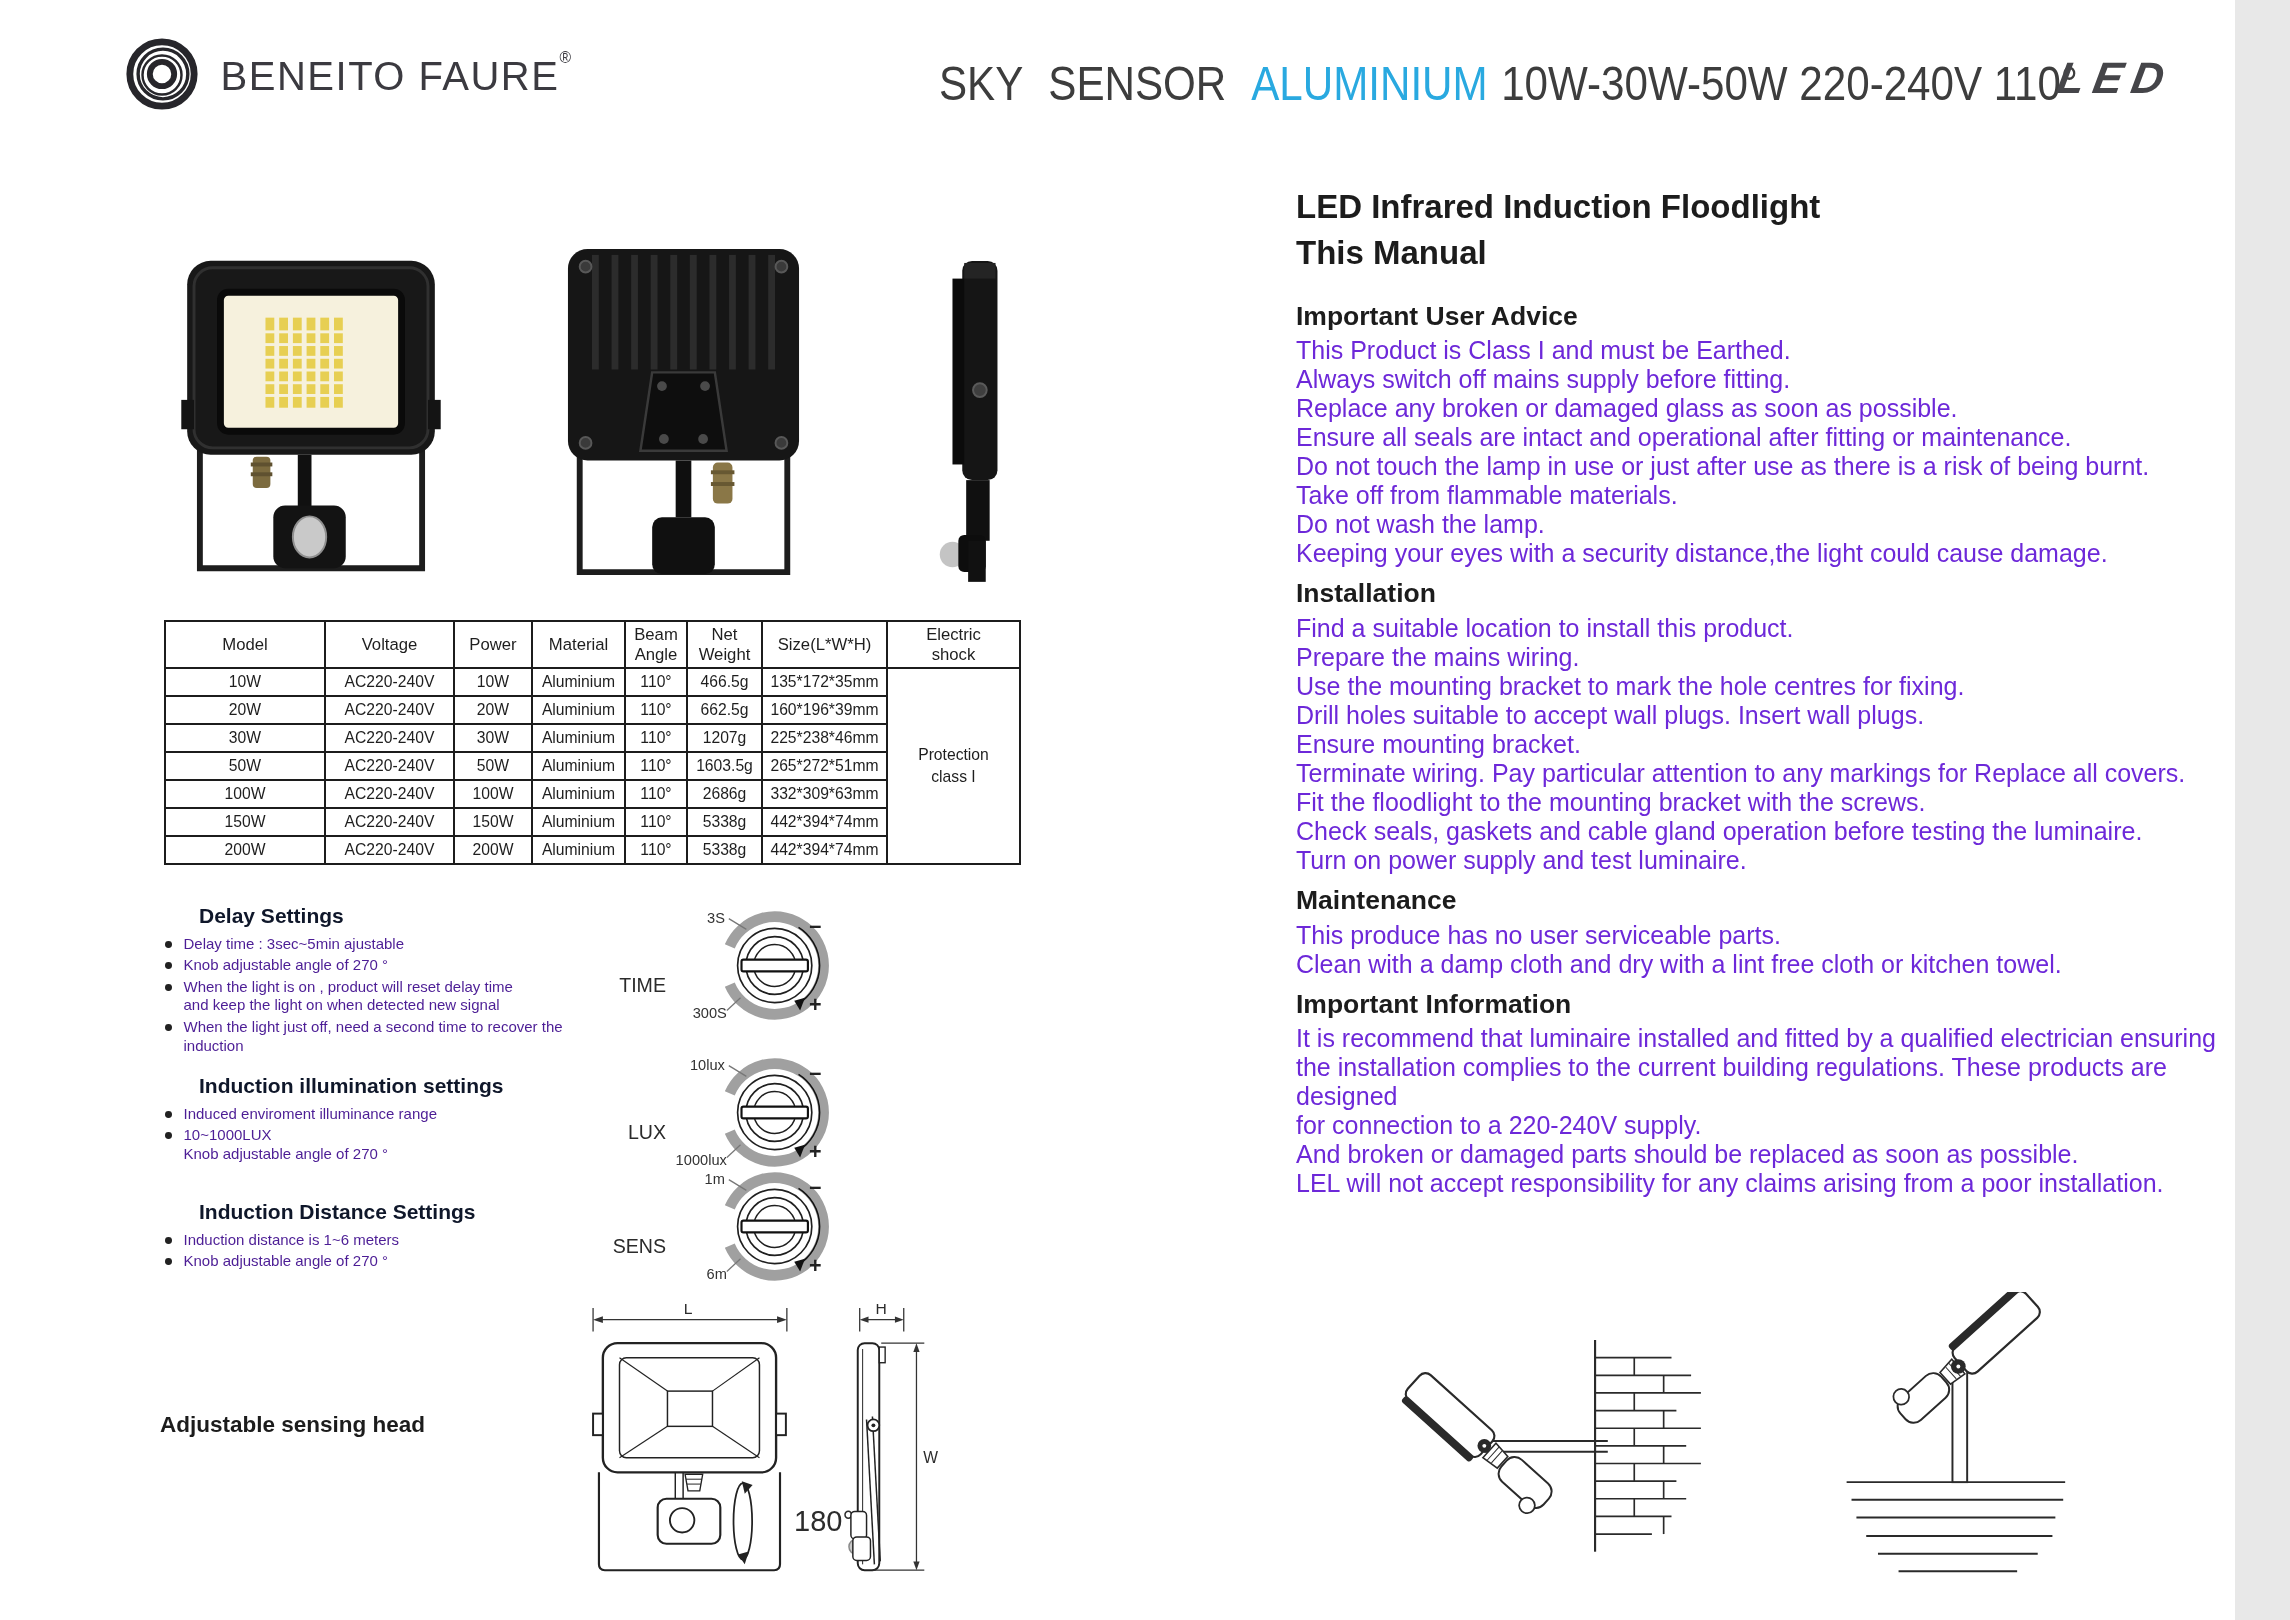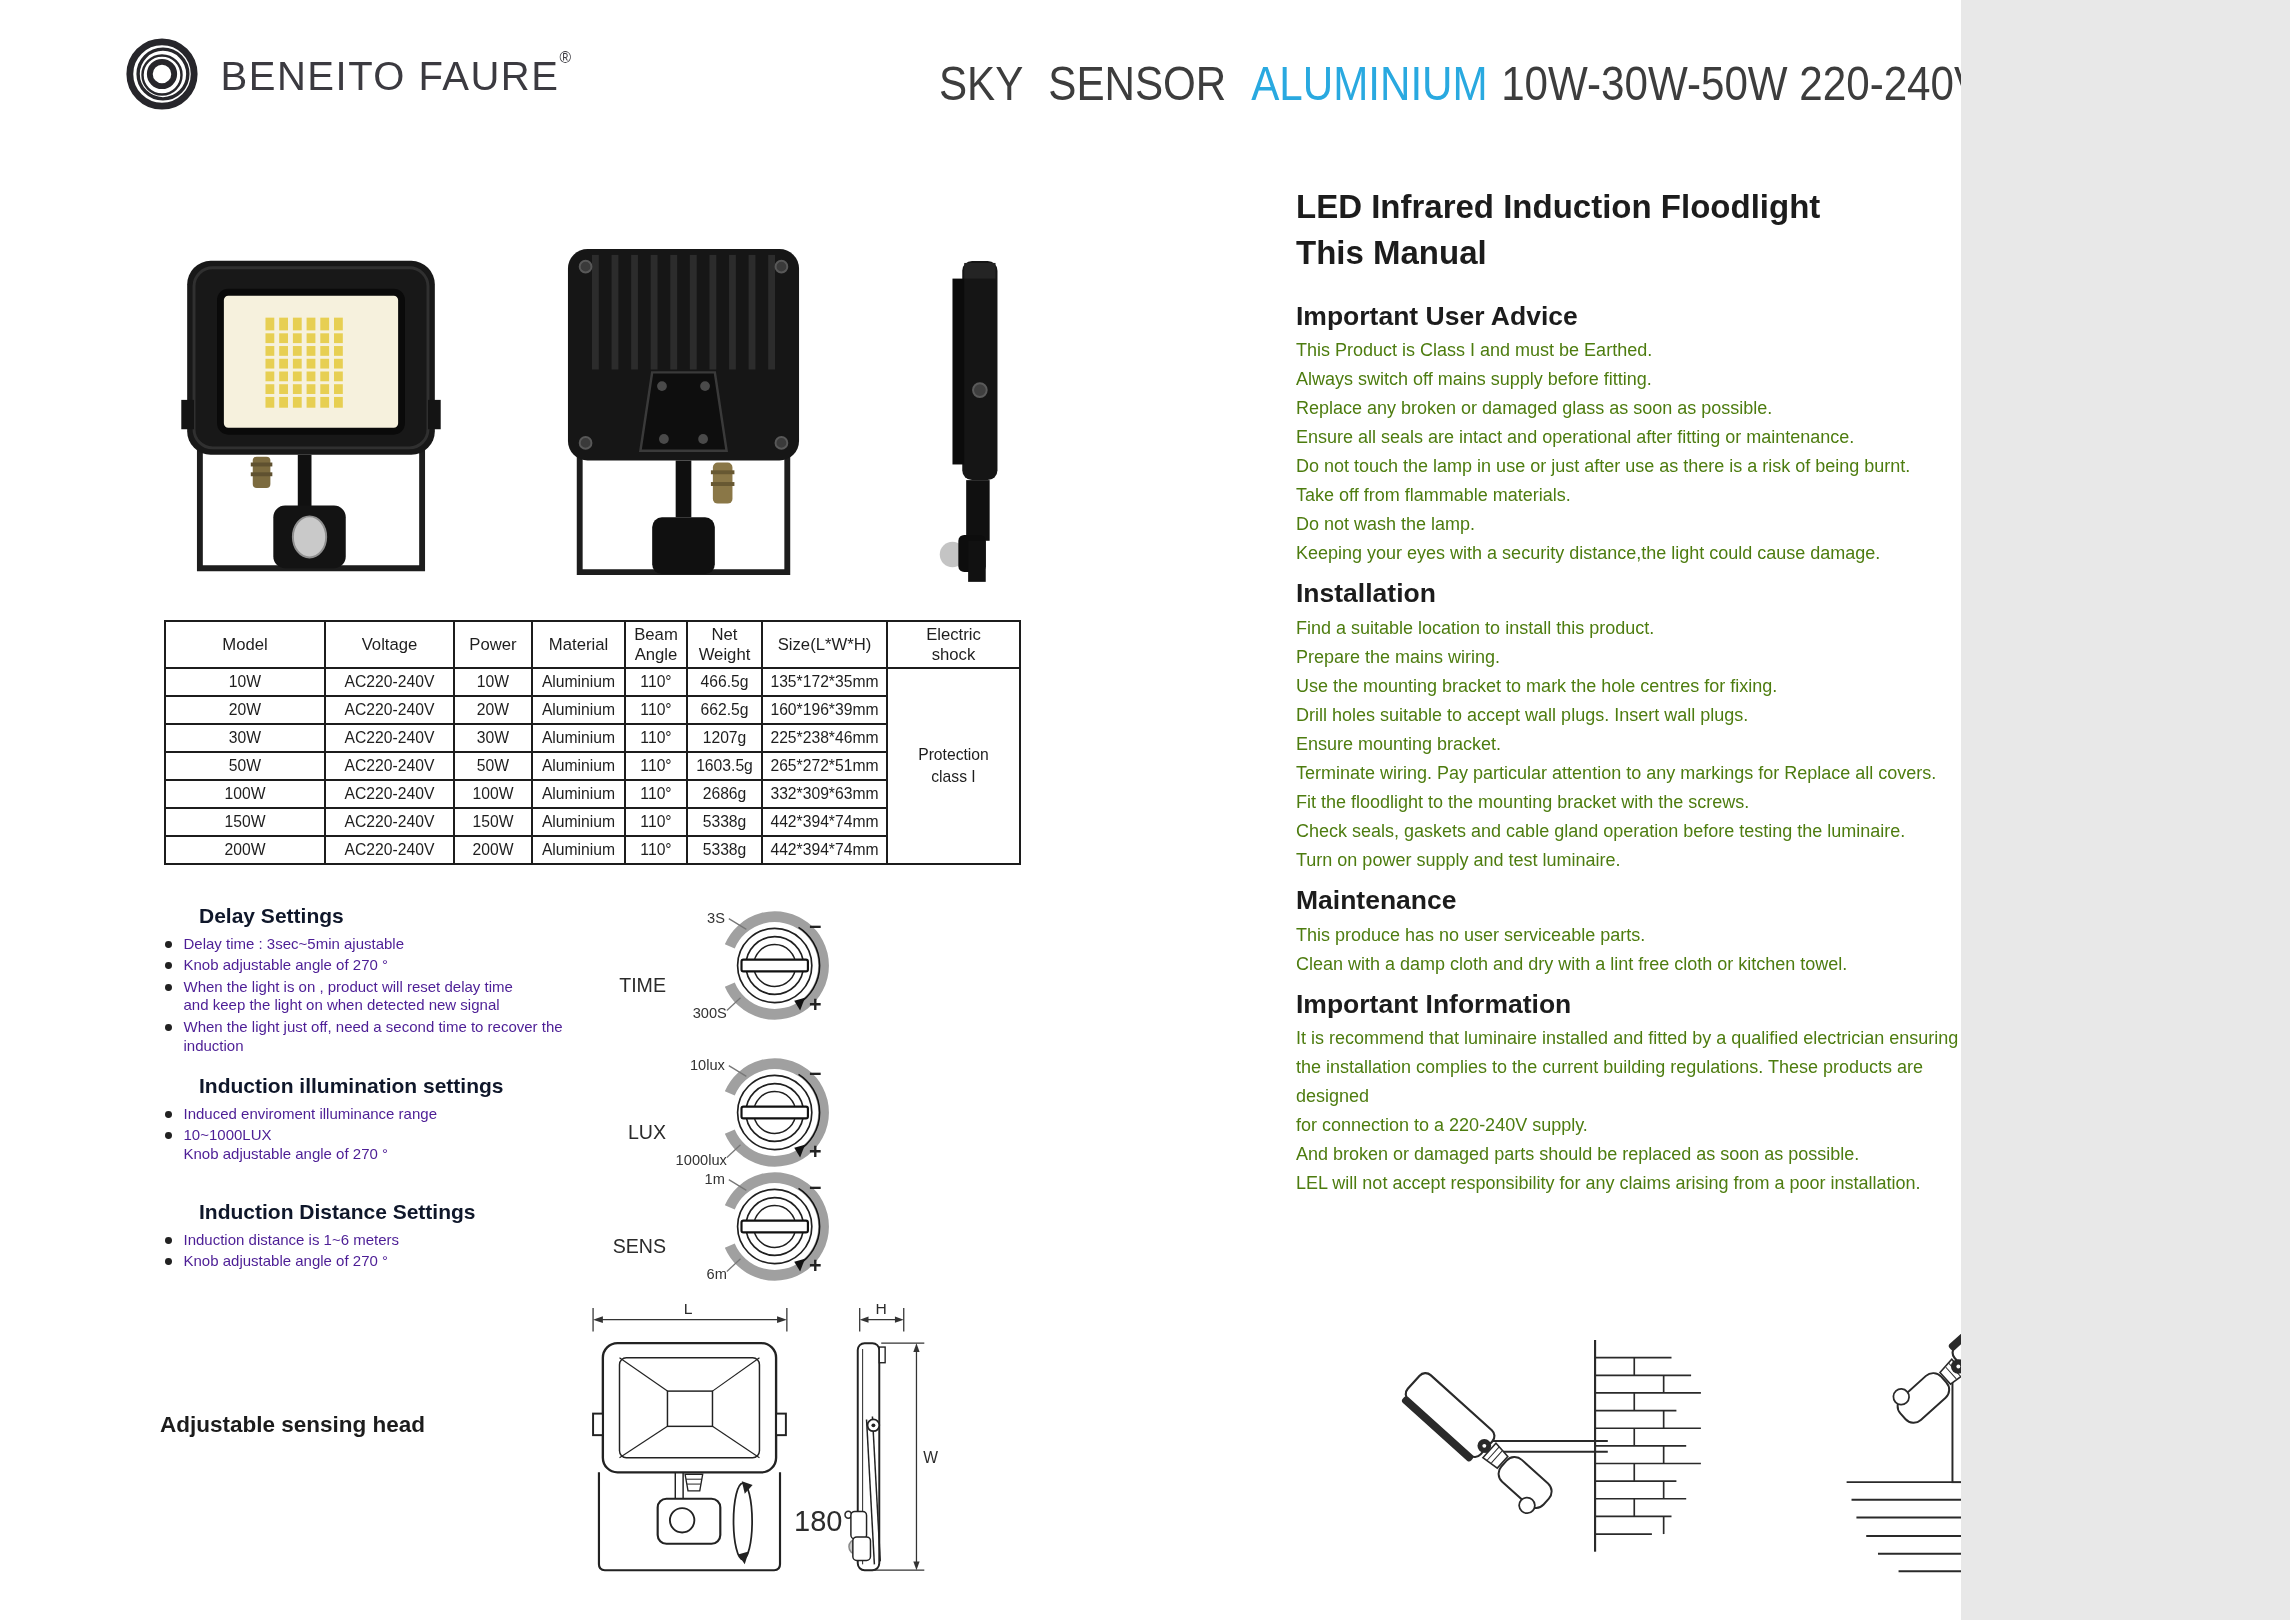--- a/index.html
+++ b/index.html
@@ -1,18 +1,18 @@
 <!DOCTYPE html>
 <html><head>
 <meta charset="utf-8">
 <style>
   * { margin:0; padding:0; box-sizing:border-box; }
   html,body { background:#e8e8e8; }
   body { font-family:"Liberation Sans", sans-serif; }
-  .page { position:relative; width:1961px; height:1620px; background:#ffffff; overflow:hidden; color:#2b2b2b; }
+  .page { position:relative; width:2235px; height:1620px; background:#ffffff; overflow:hidden; color:#2b2b2b; }
 
   
   .logo { position:absolute; left:123px; top:35px; display:flex; align-items:center; gap:19.6px; }
   .brand-text { font-size:40px; color:#3b3a40; letter-spacing:1.5px; white-space:nowrap; }
   .brand-reg { font-size:15.7px; vertical-align:27.4px; color:#3b3a40; }
   .main-title { position:absolute; left:939px; top:55px; display:flex; align-items:baseline; font-size:49px; color:#3d3d3d; white-space:nowrap; transform:scaleX(.86); transform-origin:left top; }
   .main-title .seg { margin-right:29px; }
   .main-title .alu { color:#29a9e0; margin-right:15.7px; }
   .main-title .specs { margin-right:0; }
   .led-logo { position:absolute; left:2058px; top:53px; font-size:44px; font-weight:bold; font-style:italic; letter-spacing:8.8px; color:#454549; transform:skewX(-10deg); }
@@ -41,21 +41,21 @@
   .knob .mm { font-size:15px; fill:#333; }
   .knob .pm { font-size:22px; fill:#222; font-weight:bold; }
 
   svg { display:block; }
   .abs { position:absolute; }
 
   
   .manual { position:absolute; left:1296px; top:184px; width:921px; }
   .man-title { font-size:33px; font-weight:bold; line-height:46px; color:#1c1c1c; white-space:pre-line; margin-bottom:23.5px; }
   .man-section h3 { font-size:26.5px; font-weight:bold; color:#1c1c1c; line-height:33px; margin-top:8.8px; margin-bottom:3.9px; }
-  .man-section p { font-size:18px; line-height:29px; color:#4d7c0f; white-space:pre-line; }
+  .man-section p { font-size:25px; line-height:29px; color:#6d28d9; white-space:pre-line; }
 </style>
 </head>
 <body>
 
 <div class="page">
 
   <div class="logo">
     <svg width="78" height="78" viewBox="0 0 80 80">
       <circle cx="40" cy="40" r="33" fill="none" stroke="#27262b" stroke-width="7"></circle>
       <circle cx="41" cy="40" r="25.5" fill="none" stroke="#27262b" stroke-width="3.5"></circle>

